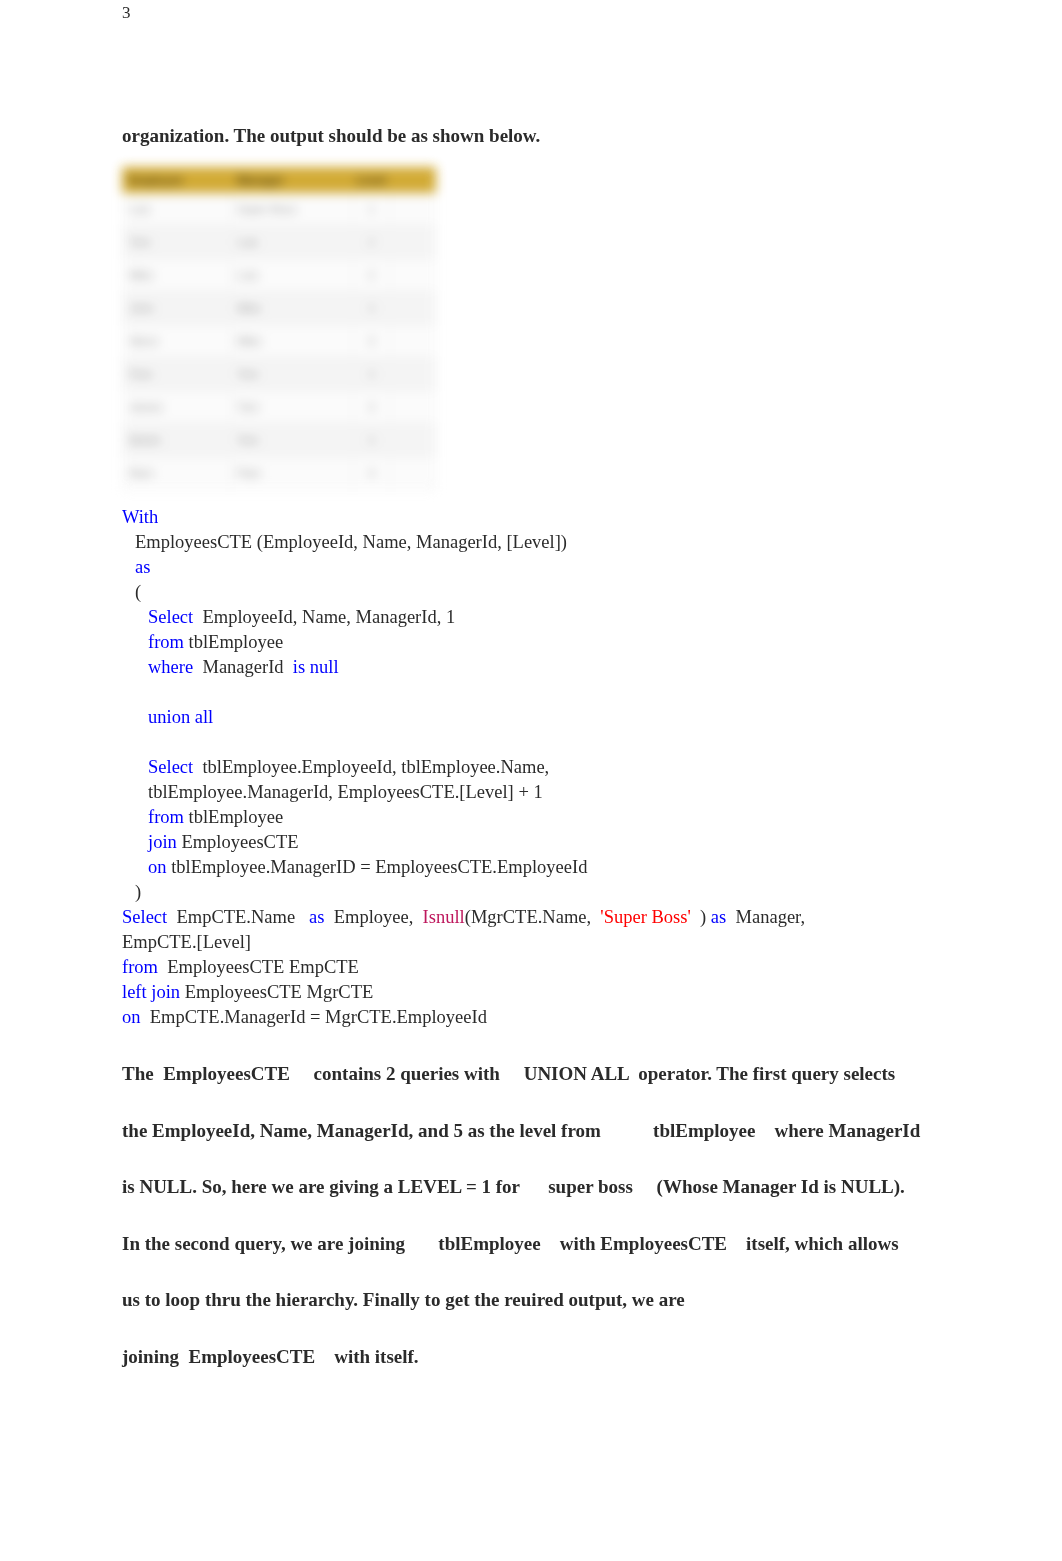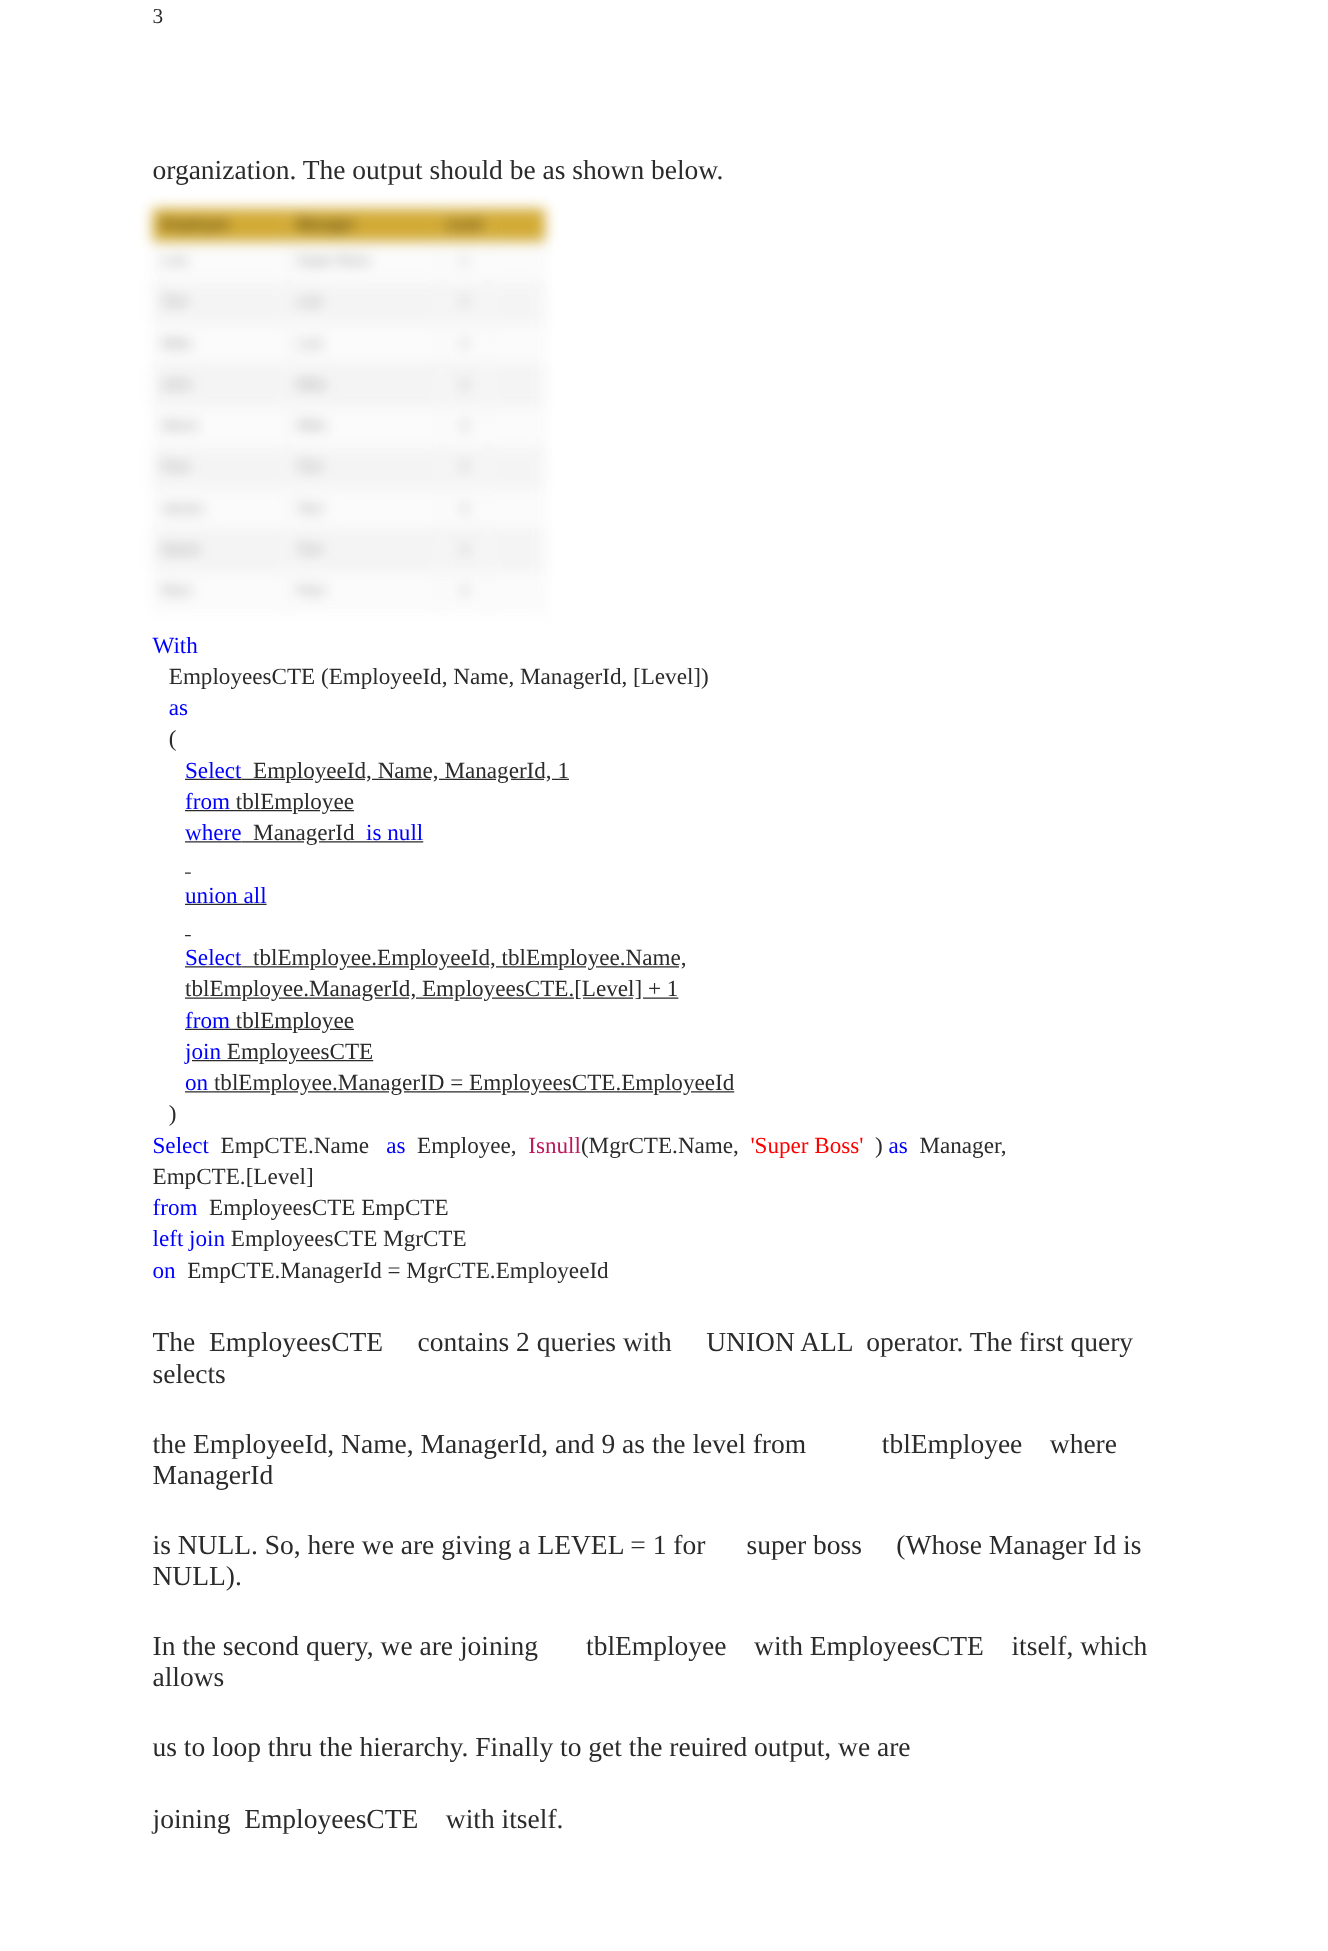--- a/index.html
+++ b/index.html
@@ -29,25 +29,26 @@
 
   
   .doc-body {
     position: absolute;
     left: 122px;
     top: 124px;
     width: 810px;
   }
 
   .para {
-    font-size: 22px;
+    font-size: 19px;
     line-height: 24px;
     margin: 0;
     color: #2b2b2b;
     white-space: pre-wrap;
+    font-weight: bold;
   }
 
   
   .result-table-wrap {
     position: relative;
     margin-top: 19px;
     width: 320px;
     height: 322px;
     filter: blur(5.2px);
     -webkit-filter: blur(5.2px);
@@ -99,21 +100,21 @@
     color: #2b2b2b;
   }
   .sql-line {
     white-space: pre-wrap;
     min-height: 25px;
   }
   .kw { color: #0000ff; }
   .fn { color: #be185d; }
   .str { color: #ff0000; }
   .ind1 { padding-left: 13px; }
-  .ind2 { padding-left: 26px; text-decoration: underline; }
+  .ind2 { padding-left: 26px; }
 
   
   .explain {
     margin-top: 28px;
   }
   .explain .para { line-height: 24.5px; margin-top: 32px; }
 </style>
 </head>
 <body>
 
@@ -218,20 +219,20 @@
       <div class="sql-line ind1"><span>)</span></div>
       <div class="sql-line"><span class="kw">Select</span><span>  EmpCTE.Name   </span><span class="kw">as</span><span>  Employee,  </span><span class="fn">Isnull</span><span>(MgrCTE.Name,  </span><span class="str">'Super Boss'</span><span>  ) </span><span class="kw">as</span><span>  Manager,</span></div>
       <div class="sql-line"><span>EmpCTE.[Level]</span></div>
       <div class="sql-line"><span class="kw">from</span><span>  EmployeesCTE EmpCTE</span></div>
       <div class="sql-line"><span class="kw">left join</span><span> EmployeesCTE MgrCTE</span></div>
       <div class="sql-line"><span class="kw">on</span><span>  EmpCTE.ManagerId = MgrCTE.EmployeeId</span></div>
     </div>
 
   <div class="explain" id="explain-block">
       <div class="para">The  EmployeesCTE     contains 2 queries with     UNION ALL  operator. The first query selects</div>
-      <div class="para">the EmployeeId, Name, ManagerId, and 9 as the level from           tblEmployee    where ManagerId</div>
+      <div class="para">the EmployeeId, Name, ManagerId, and 5 as the level from           tblEmployee    where ManagerId</div>
       <div class="para">is NULL. So, here we are giving a LEVEL = 1 for      super boss     (Whose Manager Id is NULL).</div>
       <div class="para">In the second query, we are joining       tblEmployee    with EmployeesCTE    itself, which allows</div>
       <div class="para">us to loop thru the hierarchy. Finally to get the reuired output, we are</div>
       <div class="para">joining  EmployeesCTE    with itself.</div>
     </div>
 
 </div>
 
 </body></html>

